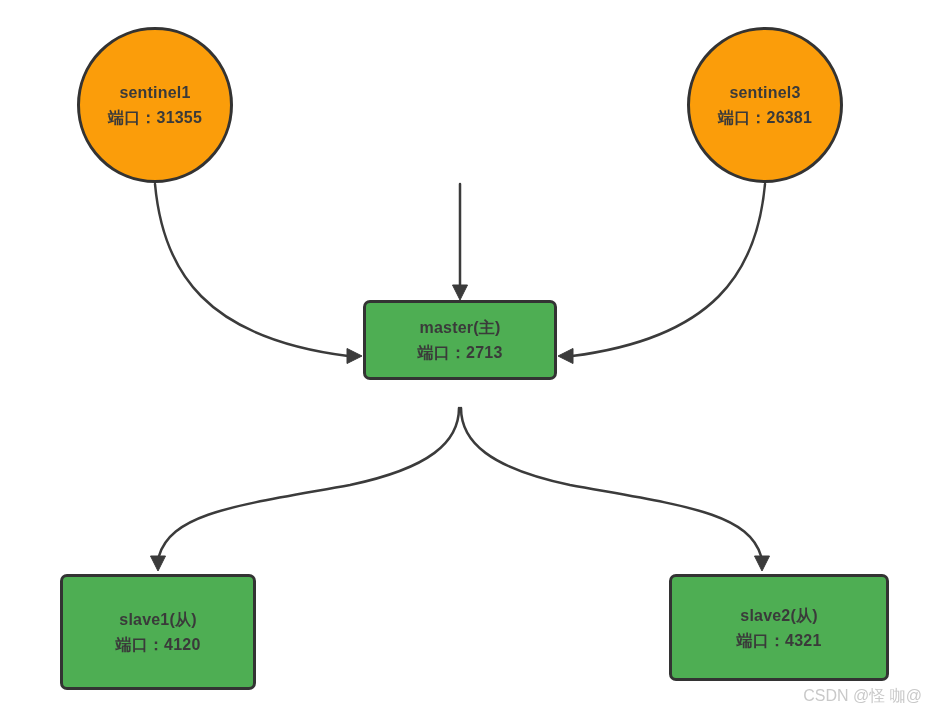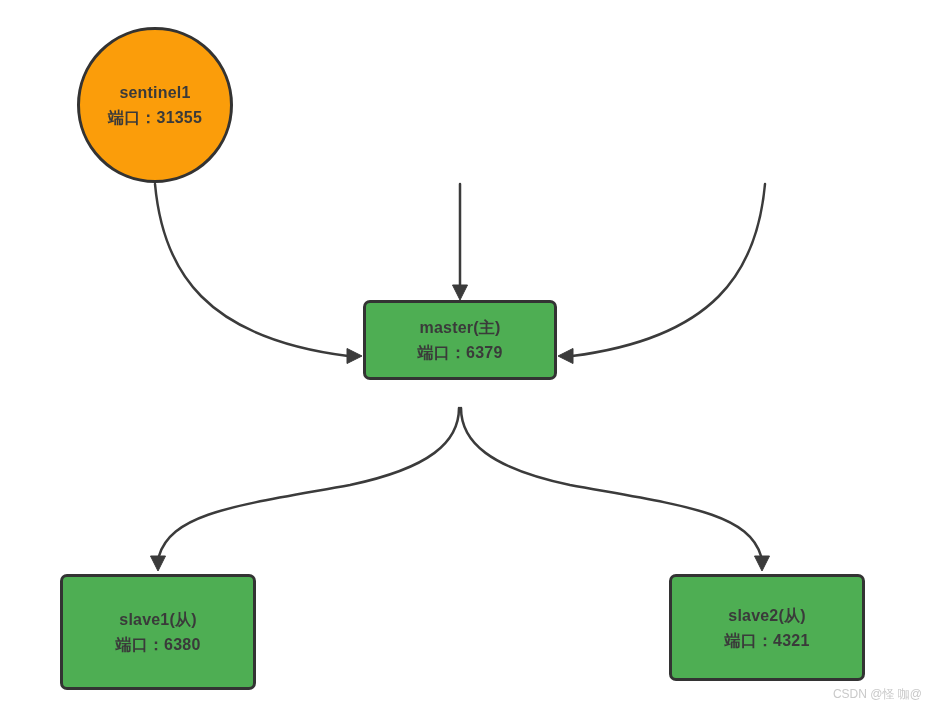--- a/index.html
+++ b/index.html
@@ -62,29 +62,29 @@
     background: var(--sentinel-fill);
     border: 3px solid var(--node-border);
   }
   .node.rect {
     background: var(--replica-fill);
     border: 3px solid var(--node-border);
     border-radius: 7px;
   }
   .node.master { left: 363px; top: 300px; width: 194px; height: 80px; }
   .node.slave1 { left: 60px;  top: 574px; width: 196px; height: 116px; }
-  .node.slave2 { left: 669px; top: 574px; width: 196px; height: 107px; text-align: right; }
+  .node.slave2 { left: 669px; top: 574px; width: 220px; height: 107px; text-align: right; }
   .node.s1 { left: 77px;  top: 27px; }
   .node.s2 { left: 382px; top: 27px; }
   .node.s3 { left: 687px; top: 27px; }
   .watermark {
     position: absolute;
     right: 6px;
     top: 686px;
-    font-size: 12px;
+    font-size: 16px;
     color: var(--watermark);
     font-family: "Liberation Sans", "DejaVu Sans", sans-serif;
     white-space: pre;
     margin-left: 40px;
   }
 </style>
 </head>
 <body>
 
 <div class="canvas">
@@ -106,29 +106,33 @@
     <path class="edge" d="M 461 408 C 461 442, 490 468, 570 485 C 680 505, 748 512, 761 556"></path>
     <polygon class="head" points="762,571 754.5,556 769.5,556"></polygon>
   </svg>
 
   <div class="node circle s1">
     <div class="node-label">sentinel1</div>
     <div class="node-port">端口：31355</div>
   </div>
 
 
+  <div class="node circle s3">
+    <div class="node-label">sentinel3</div>
+    <div class="node-port">端口：26381</div>
+  </div>
 
   <div class="node rect master">
     <div class="node-label">master(主)</div>
-    <div class="node-port">端口：6379</div>
+    <div class="node-port">端口：2713</div>
   </div>
 
   <div class="node rect slave1">
     <div class="node-label">slave1(从)</div>
-    <div class="node-port">端口：6380</div>
+    <div class="node-port">端口：4120</div>
   </div>
 
   <div class="node rect slave2">
     <div class="node-label">slave2(从)</div>
     <div class="node-port">端口：4321</div>
   </div>
 
   <div class="watermark">CSDN @怪 咖@</div>
 
 </div>

